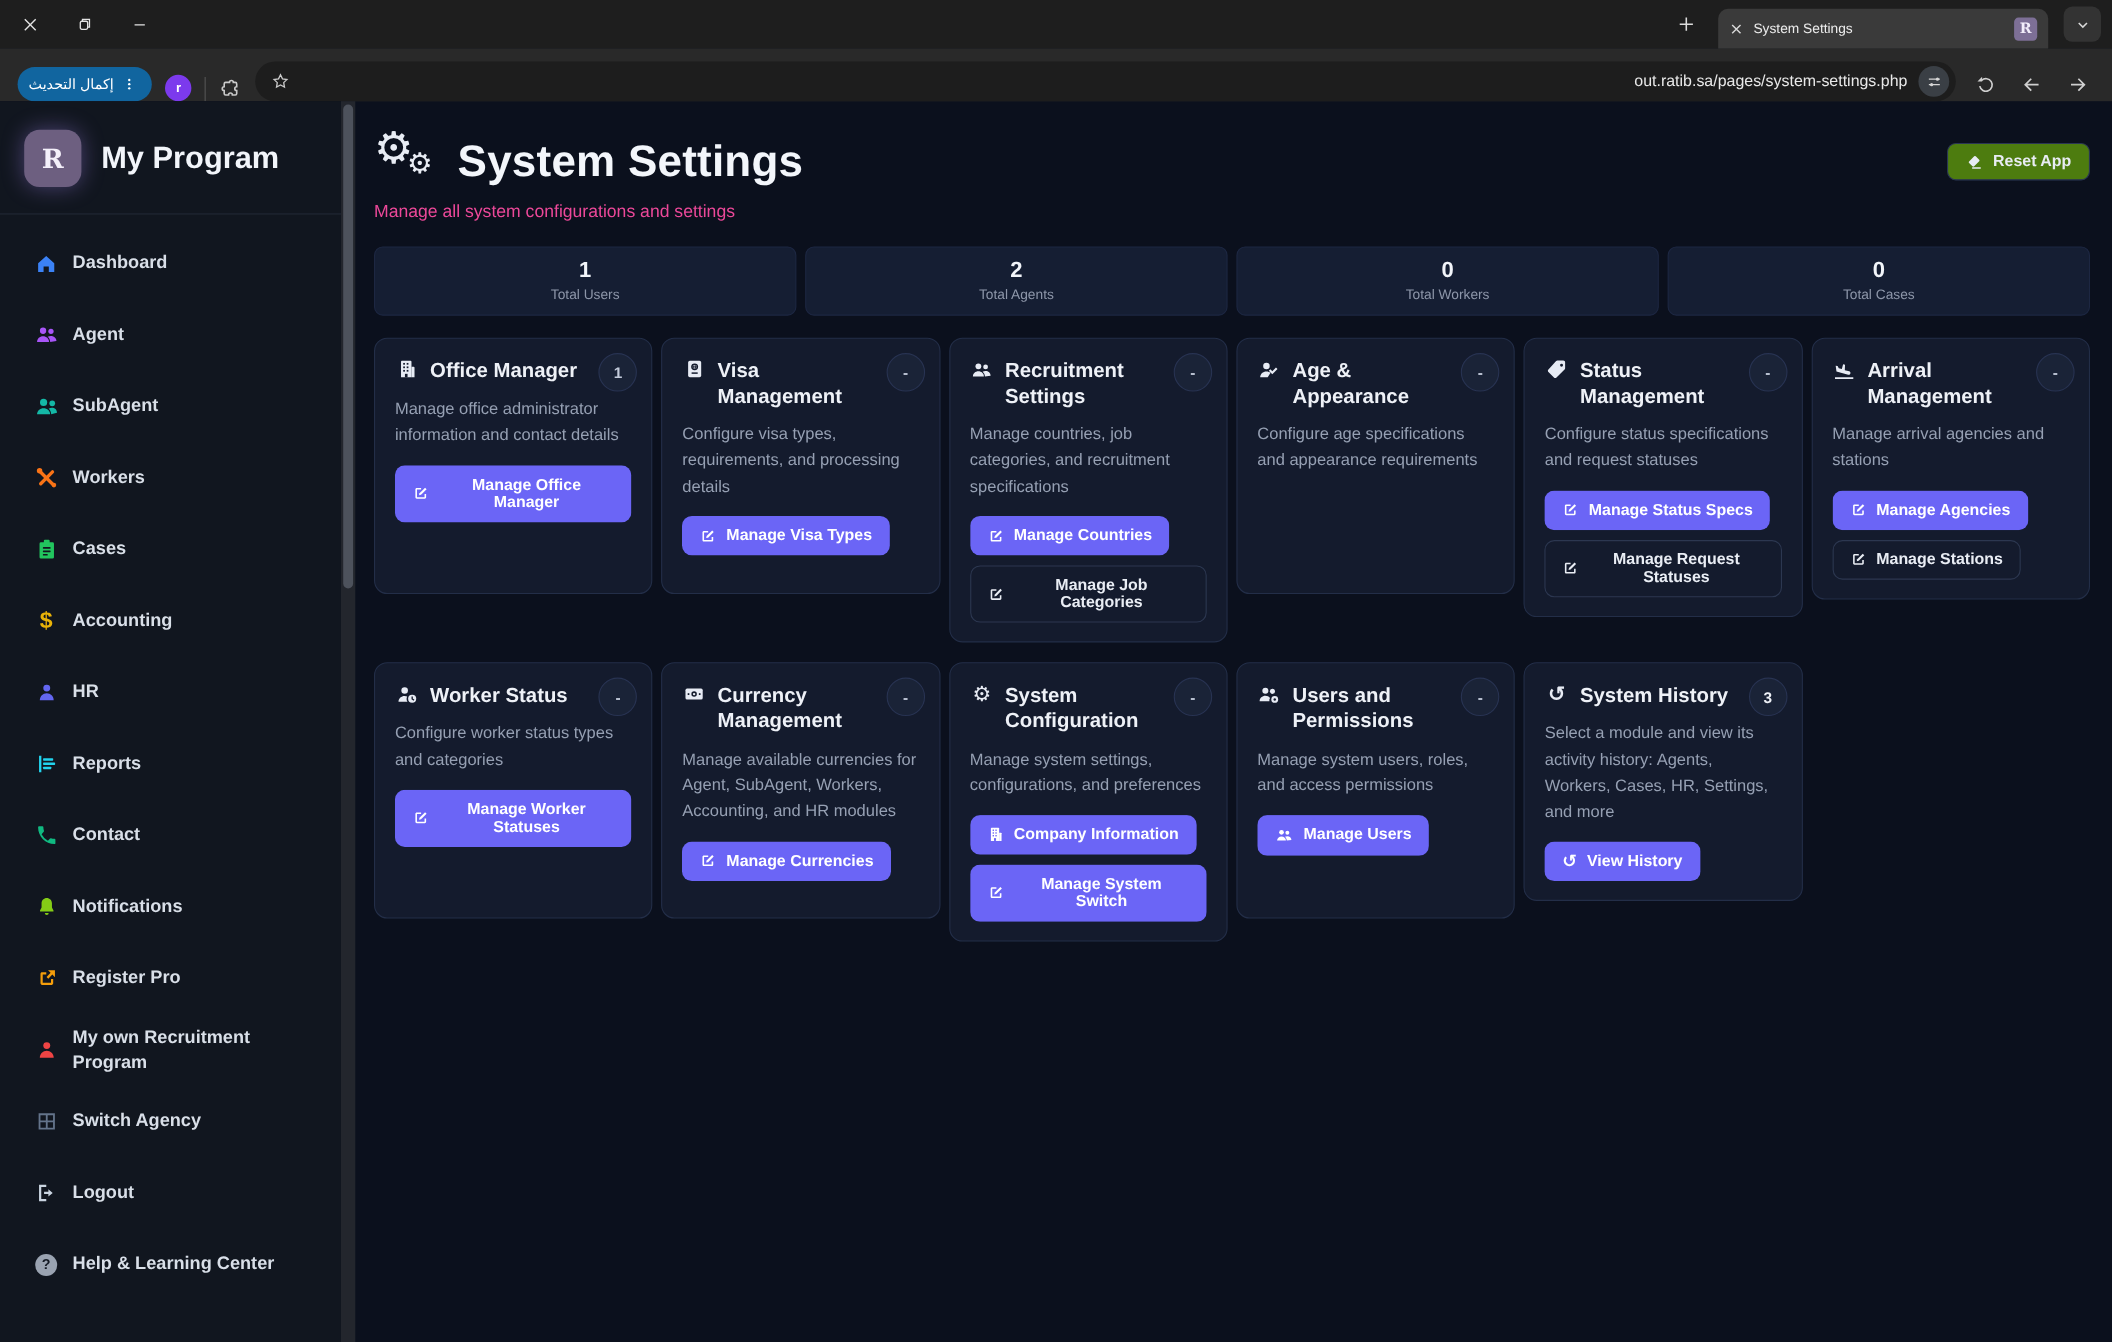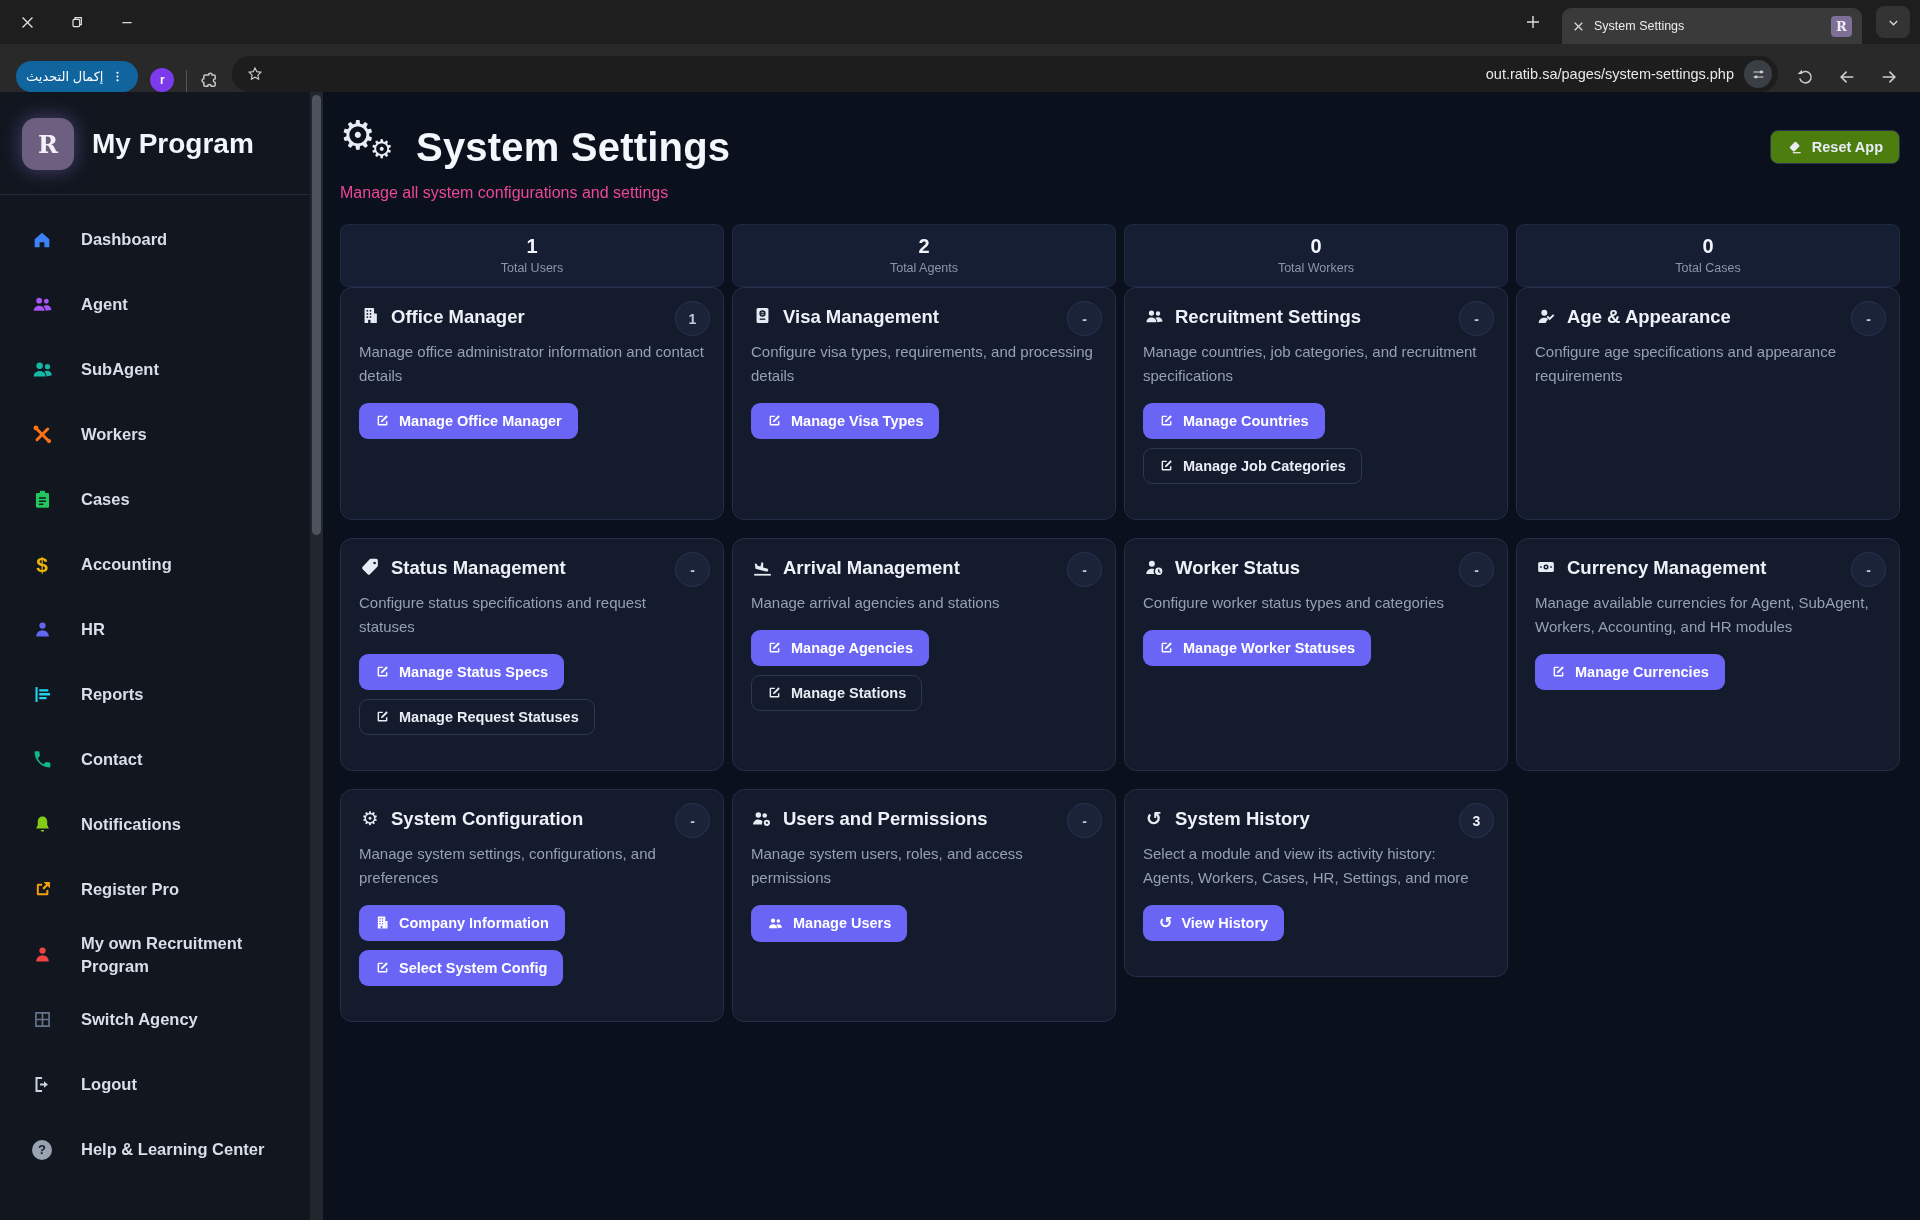--- a/index.html
+++ b/index.html
@@ -35,21 +35,21 @@
   .tune-circle{width:28px;height:28px;border-radius:50%;background:#3a3f45;color:#d6d6d6;display:flex;align-items:center;justify-content:center}
   .nav-ic{width:30px;height:30px;display:flex;align-items:center;justify-content:center;color:#cfcfcf}
 
   
   .app{display:flex;height:1128px}
   .sidebar{width:310px;background:var(--sidebar-bg);flex-shrink:0;display:flex;flex-direction:column}
   .brand{display:flex;align-items:center;gap:18px;padding:26px 24px 24px 22px;border-bottom:1px solid #222835}
   .brand-logo{width:52px;height:52px;border-radius:14px;background:#6d5f80;box-shadow:0 0 20px rgba(167,139,250,.38);color:#f4f0fa;font-family:"DejaVu Serif",serif;font-weight:bold;font-size:24px;display:flex;align-items:center;justify-content:center}
   .brand-name{font-size:28px;font-weight:bold;color:#f2f5fa}
   .menu{padding-top:12px}
-  .side-item{min-height:65px;display:flex;align-items:center;gap:27px;padding:0 14px 0 30px;font-size:16.5px;font-weight:600;color:#d9dfe8;cursor:pointer}
+  .side-item{min-height:65px;display:flex;align-items:center;gap:12px;padding:0 14px 0 30px;font-size:16.5px;font-weight:600;color:#d9dfe8;cursor:pointer}
   .s-icon{width:24px;display:flex;justify-content:center;flex-shrink:0}
   .s-glyph{font-size:21px;font-weight:bold;line-height:1}
   .help-circle{width:20px;height:20px;border-radius:50%;background:#9aa3b1;color:#141a24;font-size:13px;font-weight:bold;display:flex;align-items:center;justify-content:center}
   .side-label{line-height:1.35}
 
   .scrollstrip{width:13px;background:#23262d;position:relative;flex-shrink:0}
   .scrollthumb{position:absolute;top:3px;left:2px;width:9px;height:440px;border-radius:5px;background:#4d525c}
 
   .main{flex:1;padding:26px 20px 0 17px;overflow:hidden}
 
@@ -63,21 +63,21 @@
   .page-subtitle{margin-top:8px;font-size:16px;color:#ec4899}
   .reset-btn{margin-top:12px;display:flex;align-items:center;gap:9px;background:#4d7c0f;border:1px solid #2a3654;color:#e8ecf3;font-size:14.5px;font-weight:600;padding:8px 16px;border-radius:8px;cursor:pointer}
 
   
   .stats{margin-top:22px;display:grid;grid-template-columns:repeat(4,1fr);gap:8px}
   .stat-card{background:var(--stat-bg);border:1px solid #1d2742;border-radius:8px;text-align:center;padding:10px 8px 11px}
   .stat-value{font-size:20px;font-weight:bold;color:#f2f5fa}
   .stat-label{margin-top:3px;font-size:12.5px;color:#8d96a9}
 
   
-  .grid{display:grid;grid-template-columns:repeat(4,1fr);gap:18px 8px;align-items:start}
+  .grid{margin-top:20px;display:grid;grid-template-columns:repeat(6,1fr);gap:18px 8px;align-items:start}
   .card{background:var(--card-bg);border:1px solid var(--card-border);border-radius:12px;padding:17px 18px;position:relative;min-height:233px}
   .card.short{min-height:188px}
   .card-head{display:flex;align-items:flex-start;gap:10px;padding-right:48px}
   .c-icon{width:22px;flex-shrink:0;color:#e7ebf4;margin-top:1px;display:flex;justify-content:center}
   .c-glyph{font-family:"DejaVu Sans",sans-serif;font-size:19px;line-height:1.1}
   .card-title{font-size:18.5px;font-weight:bold;color:#eef1f7;line-height:1.25}
   .badge{position:absolute;top:13px;right:13px;width:35px;height:35px;border-radius:50%;background:#1a2337;border:1px solid #283352;color:#c3cbdb;font-size:14px;font-weight:600;display:flex;align-items:center;justify-content:center}
   .card-desc{margin-top:12px;font-size:15px;line-height:1.58;color:var(--text-muted)}
   .card-actions{margin-top:15px;display:flex;flex-direction:column;align-items:flex-start;gap:9px}
   .btn{display:inline-flex;align-items:center;gap:9px;padding:9px 15px;border-radius:9px;font-size:14.5px;font-weight:bold;cursor:pointer;border:1px solid transparent}
@@ -659,21 +659,21 @@
               </span>
             <span>Company Information</span>
           </button>
           <button class="btn primary">
             <span class="b-ic">
                 <svg width="15" height="15" viewBox="0 0 24 24" fill="currentColor">
                   <path d="M4.2 6.2c0-1.1.9-2 2-2h6.3v2.3H6.5v11h11V13h2.3v4.8c0 1.1-.9 2-2 2H6.2c-1.1 0-2-.9-2-2z"></path>
                   <path d="M10.2 11.8L18.3 3.7l2.2 2.2-8.1 8.1-2.9.7z"></path>
                 </svg>
               </span>
-            <span>Select System Config</span>
+            <span>Manage System Switch</span>
           </button>
         </div>
       </div>
 
       <div class="card">
         <div class="card-head">
           <span class="c-icon">
               <svg width="22" height="22" viewBox="0 0 24 24" fill="currentColor">
                 <circle cx="8" cy="7.6" r="3"></circle>
                 <circle cx="15" cy="8.2" r="2.5"></circle>

